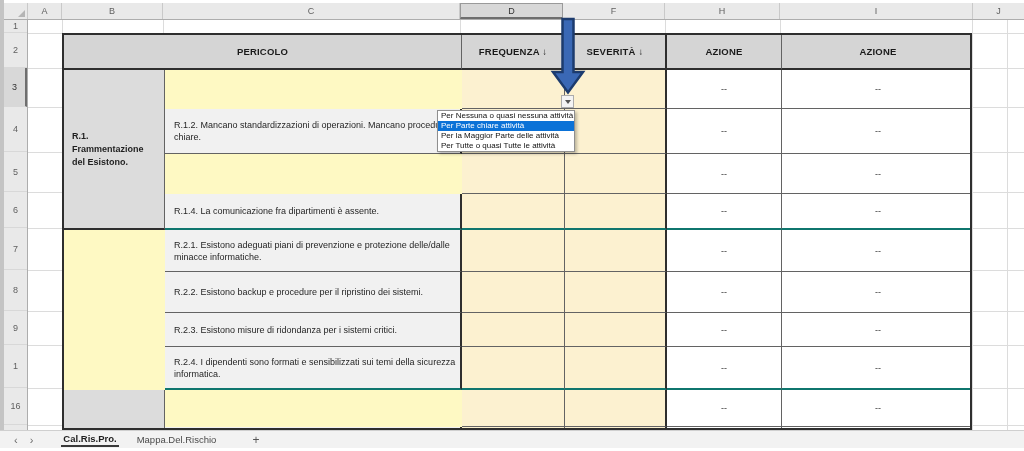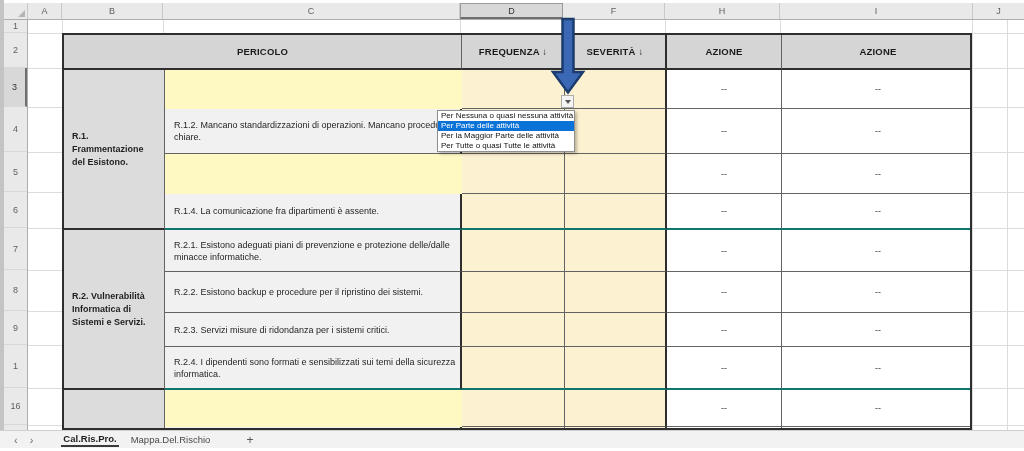--- a/index.html
+++ b/index.html
@@ -61,21 +61,21 @@
   
   .bigarrow{position:absolute;left:549px;top:17px;z-index:8;}
 
   
   .tabbar{position:absolute;left:0;top:430px;width:1024px;height:18px;background:#F2F2F2;
           border-top:1px solid #CFCFCF;display:flex;align-items:center;z-index:9;box-sizing:border-box;}
   .nav{color:#6a6a6a;font-size:11px;line-height:16px;padding:0 6px;}
   .nav.first{margin-left:8px;}
   .tab-active{margin-left:22px;font-size:9.5px;font-weight:bold;color:#1f1f1f;
               border-bottom:2px solid #3a3a3a;padding:0 2px 1px;}
-  .tab{margin-left:8px;font-size:9.5px;color:#4a4a4a;padding:0 4px;}
+  .tab{margin-left:14px;font-size:9.5px;color:#4a4a4a;padding:0 4px;}
   .addtab{margin-left:32px;font-size:12px;color:#555;}
 </style>
 </head>
 <body>
 
 <div class="screen">
 
   <div class="glh" style="top:33px"></div>
   <div class="glh" style="top:68px"></div>
   <div class="glh" style="top:107px"></div>
@@ -121,35 +121,34 @@
     <div class="cell inp" style="grid-column:4;grid-row:4;border-right-width:2px;border-right-color:#2e2e2e"></div>
     <div class="cell dash" style="grid-column:5;grid-row:4">--</div>
     <div class="cell dash" style="grid-column:6;grid-row:4;border-right:none">--</div>
 
     <div class="cell item gend" style="grid-column:2;grid-row:5;border-right-width:2px;border-right-color:#2e2e2e">R.1.4. La comunicazione fra dipartimenti è assente.</div>
     <div class="cell inp gend" style="grid-column:3;grid-row:5"></div>
     <div class="cell inp gend" style="grid-column:4;grid-row:5;border-right-width:2px;border-right-color:#2e2e2e"></div>
     <div class="cell dash gend" style="grid-column:5;grid-row:5">--</div>
     <div class="cell dash gend" style="grid-column:6;grid-row:5;border-right:none">--</div>
 
-    <div class="cell group" style="grid-column:1;grid-row:6/10">R.2. Vulnerabilità Informatica di Sistemi e Servizi.</div>
 
     <div class="cell item w2" style="grid-column:2;grid-row:6;border-right-width:2px;border-right-color:#2e2e2e">R.2.1. Esistono adeguati piani di prevenzione e protezione delle/dalle minacce informatiche.</div>
     <div class="cell inp" style="grid-column:3;grid-row:6"></div>
     <div class="cell inp" style="grid-column:4;grid-row:6;border-right-width:2px;border-right-color:#2e2e2e"></div>
     <div class="cell dash" style="grid-column:5;grid-row:6">--</div>
     <div class="cell dash" style="grid-column:6;grid-row:6;border-right:none">--</div>
 
     <div class="cell item" style="grid-column:2;grid-row:7;border-right-width:2px;border-right-color:#2e2e2e">R.2.2. Esistono backup e procedure per il ripristino dei sistemi.</div>
     <div class="cell inp" style="grid-column:3;grid-row:7"></div>
     <div class="cell inp" style="grid-column:4;grid-row:7;border-right-width:2px;border-right-color:#2e2e2e"></div>
     <div class="cell dash" style="grid-column:5;grid-row:7">--</div>
     <div class="cell dash" style="grid-column:6;grid-row:7;border-right:none">--</div>
 
-    <div class="cell item" style="grid-column:2;grid-row:8;border-right-width:2px;border-right-color:#2e2e2e">R.2.3. Servizi misure di ridondanza per i sistemi critici.</div>
+    <div class="cell item" style="grid-column:2;grid-row:8;border-right-width:2px;border-right-color:#2e2e2e">R.2.3. Esistono misure di ridondanza per i sistemi critici.</div>
     <div class="cell inp" style="grid-column:3;grid-row:8"></div>
     <div class="cell inp" style="grid-column:4;grid-row:8;border-right-width:2px;border-right-color:#2e2e2e"></div>
     <div class="cell dash" style="grid-column:5;grid-row:8">--</div>
     <div class="cell dash" style="grid-column:6;grid-row:8;border-right:none">--</div>
 
     <div class="cell item w2 gend" style="grid-column:2;grid-row:9;border-right-width:2px;border-right-color:#2e2e2e">R.2.4. I dipendenti sono formati e sensibilizzati sui temi della sicurezza informatica.</div>
     <div class="cell inp gend" style="grid-column:3;grid-row:9"></div>
     <div class="cell inp gend" style="grid-column:4;grid-row:9;border-right-width:2px;border-right-color:#2e2e2e"></div>
     <div class="cell dash gend" style="grid-column:5;grid-row:9">--</div>
     <div class="cell dash gend" style="grid-column:6;grid-row:9;border-right:none">--</div>
@@ -196,21 +195,21 @@
     <div class="rowcell" style="top:368px;height:37px">16</div>
   </div>
   <div class="edge"></div>
 
   <div class="ddbtn">
     <span class="tri"></span>
   </div>
 
   <div class="dd">
     <div class="dd-opt">Per Nessuna o quasi nessuna attività</div>
-    <div class="dd-opt sel">Per Parte delle attività</div>
+    <div class="dd-opt sel">Per Parte chiare attività</div>
     <div class="dd-opt">Per la Maggior Parte delle attività</div>
     <div class="dd-opt">Per Tutte o quasi Tutte le attività</div>
   </div>
 
   <svg class="bigarrow" width="37" height="78" viewBox="0 0 37 78">
     <path d="M13.5 2 L24.5 2 L24.5 55 L34 55 L19 75.5 L4 55 L13.5 55 Z" fill="#3A68B5" stroke="#1C3B6E" stroke-width="2.5" stroke-linejoin="miter"></path>
   </svg>
 
   <div class="tabbar">
     <span class="nav first">‹</span>

